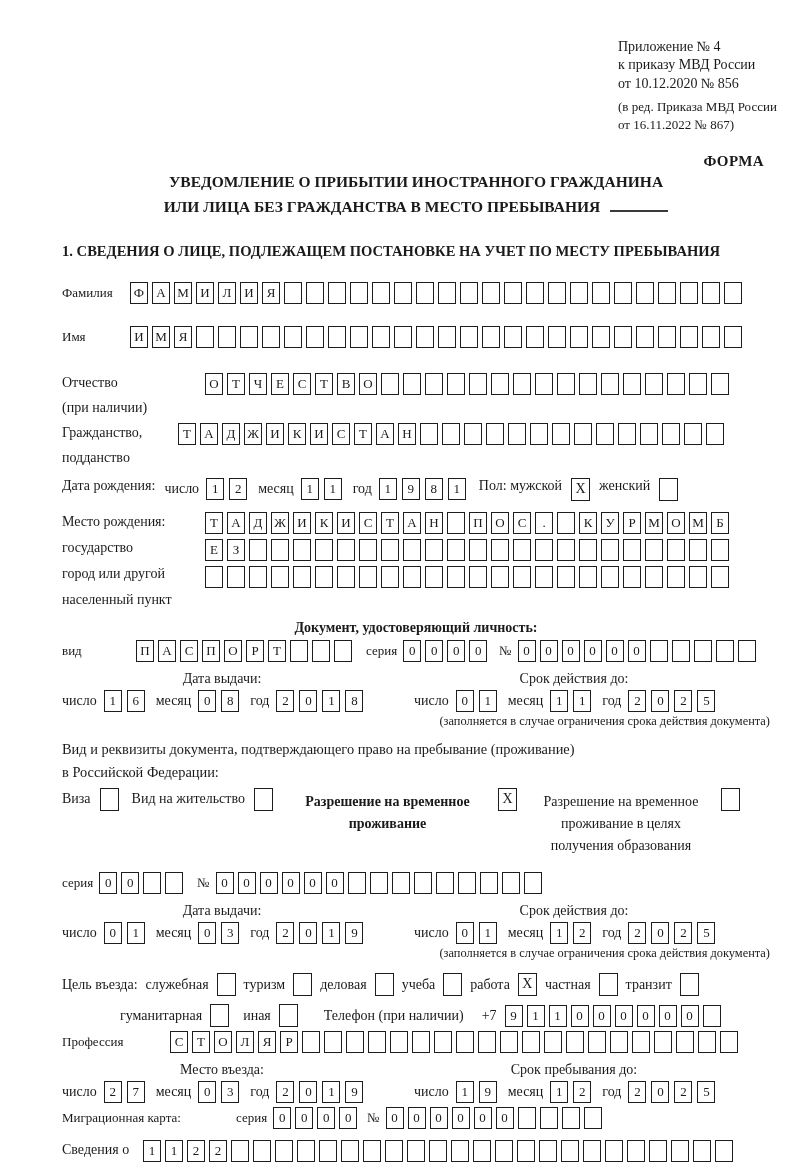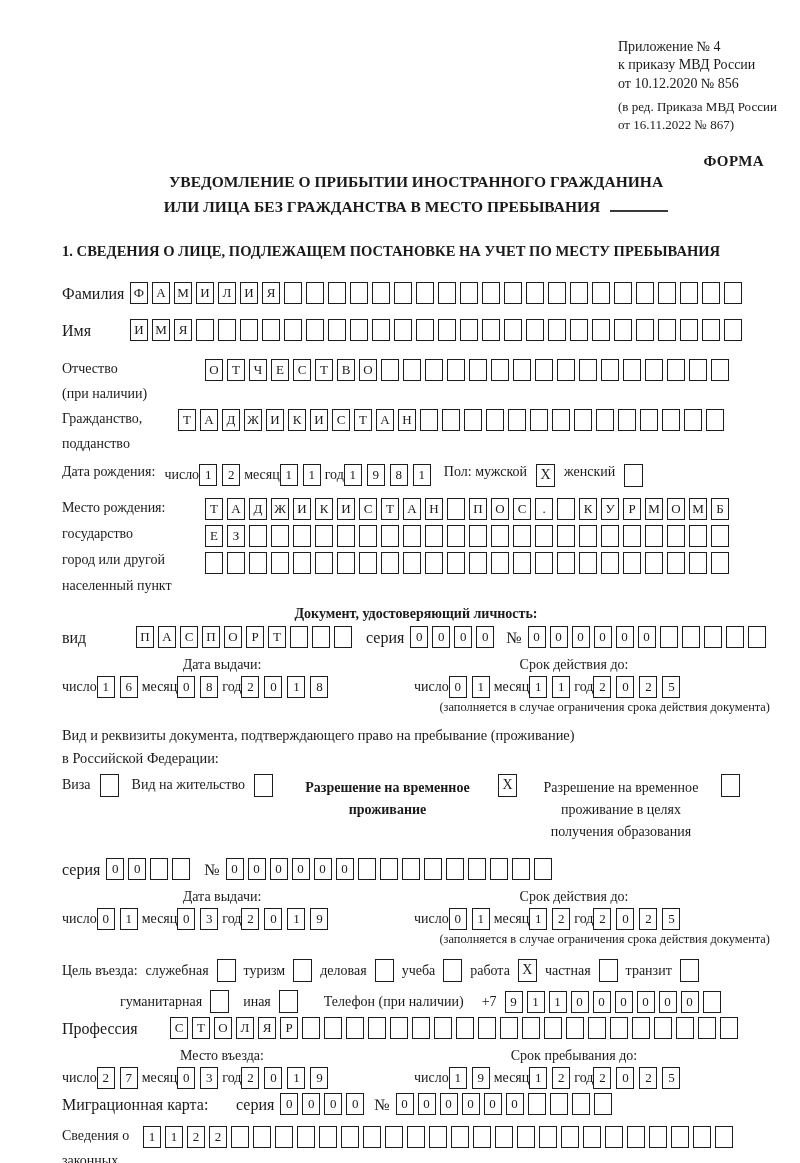--- a/index.html
+++ b/index.html
@@ -10,47 +10,47 @@
   
   .appendix{margin-left:556px;width:205px;font-size:14px;line-height:1.32;}
   .revision{font-size:13px;margin-top:5px;line-height:1.32;}
   .forma{ text-align:right;font-weight:bold;font-size:15px;margin:20px 6px 0 0;letter-spacing:.4px;}
   .title{text-align:center;font-weight:bold;font-size:15.5px;line-height:1.6;}
   .blank{display:inline-block;width:58px;border-bottom:2px solid #3a3a3a;height:13px;margin-left:10px;}
   .sec-heading{font-weight:bold;font-size:14.6px;margin-top:24px;white-space:nowrap;}
 
   
   .frow{display:flex;align-items:flex-start;}
-  .flabel{font-size:16px;padding-top:3px;flex:none;}
+  .flabel{font-size:13px;padding-top:3px;flex:none;}
   .w68{width:68px;} .w143{width:143px;} .w116{width:116px;} .w108{width:108px;} .w81{width:81px;}
   .label-col{font-size:14px;flex:none;line-height:26px;}
   .cells{display:flex;gap:4px;flex:none;}
   .cellcol .cells{margin-bottom:5px;}
   .cell{box-sizing:border-box;width:18px;height:22px;border:1.6px solid #1d1d1d;flex:none;
         text-align:center;font-size:13px;line-height:19px;background:#fff;}
   .checkbox{box-sizing:border-box;width:19px;height:23px;border:1.6px solid #1d1d1d;flex:none;
         display:inline-block;text-align:center;font-size:14px;line-height:20px;vertical-align:middle;}
   .inline-row{display:flex;align-items:flex-start;gap:9px;font-size:14px;}
-  .dateline{display:inline-flex;align-items:center;gap:0;}
+  .dateline{display:inline-flex;align-items:center;gap:7px;}
   .dg-label{font-size:14px;}
   .dg-cells{display:flex;gap:5px;margin-right:4px;}
   .center-bold{text-align:center;font-weight:bold;font-size:14px;margin-top:7px;}
   .dates-row{display:flex;margin-top:9px;}
   .dates-left{width:352px;flex:none;}
   .dates-right{flex:1;}
   .dates-title{text-align:center;font-size:14px;margin-bottom:3px;width:320px;}
   .note-line{font-size:12.4px;text-align:right;margin-top:2px;white-space:nowrap;}
   .intro{font-size:14.4px;line-height:1.6;margin-top:9px;}
   .opts{display:flex;align-items:flex-start;gap:13px;font-size:14px;margin-top:4px;}
   .opt{display:flex;align-items:flex-start;gap:9px;}
   .opt > span:first-child{padding-top:3px;}
   .optlabel{text-align:center;line-height:1.55;}
   .wo200{width:203px;font-weight:bold;} .wo185{width:182px;}
   .purpose{display:flex;align-items:center;gap:8px;font-size:14px;white-space:nowrap;}
-  .mt7{margin-top:15px;} .mt8{margin-top:8px;} .mt10{margin-top:4px;} .mt12{margin-top:12px;} .mt16{margin-top:16px;} .mt22{margin-top:22px;}
+  .mt7{margin-top:22px;} .mt8{margin-top:8px;} .mt10{margin-top:4px;} .mt12{margin-top:12px;} .mt16{margin-top:16px;} .mt22{margin-top:22px;}
   .indent58{margin-left:58px;}
   .gap6{gap:6px;}
 </style>
 </head>
 <body>
 
 <div class="page">
 
   <div class="appendix">
     <div>Приложение № 4</div>

